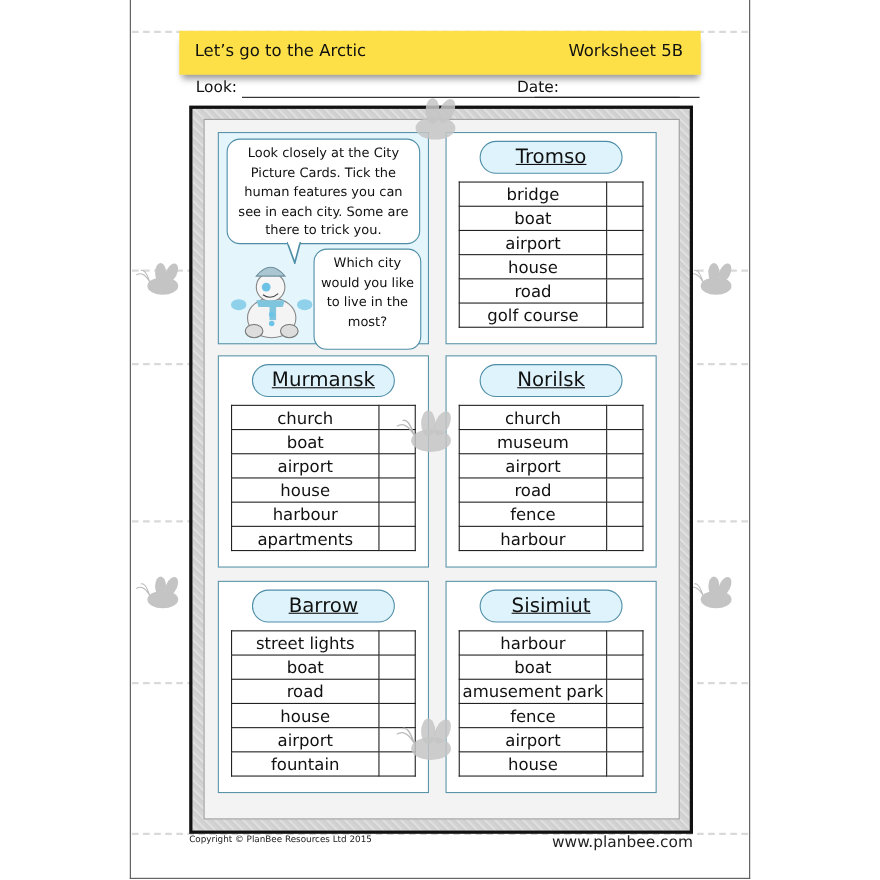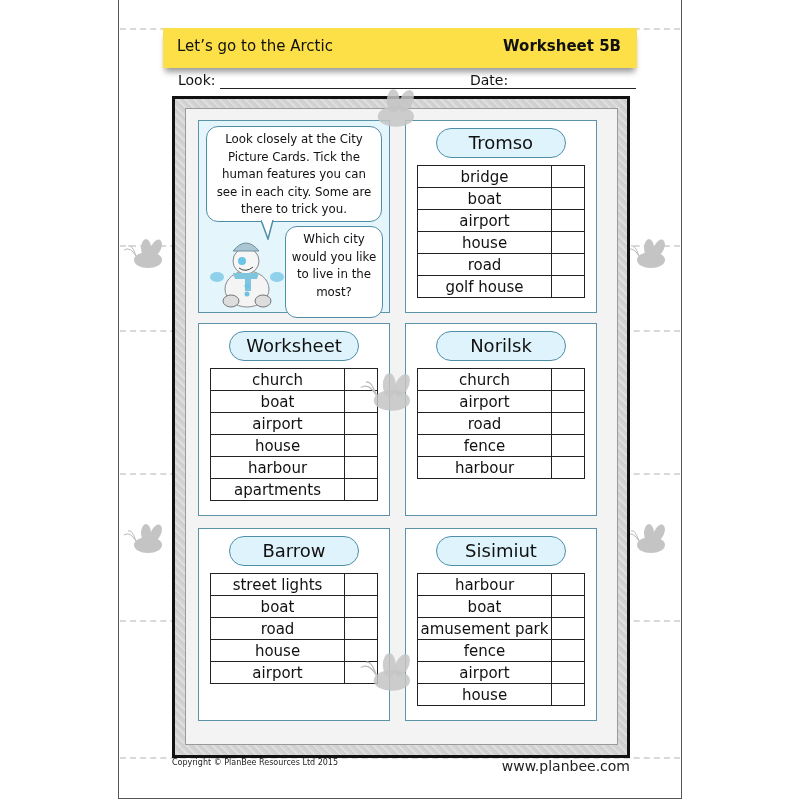--- a/index.html
+++ b/index.html
@@ -6,33 +6,33 @@
   body { width:800px; height:800px; background:#ffffff; position:relative; overflow:hidden;
          font-family:"DejaVu Sans", sans-serif; color:#111; }
   .page-outline { position:absolute; left:118px; top:0; width:564px; height:799px;
          border-left:1px solid #555; border-right:1px solid #555; border-bottom:1px solid #555; box-sizing:border-box; }
   
   .wm-h { position:absolute; height:0; border-top:2px dashed #d9d9d9; }
   .bee { position:absolute; width:46px; height:34px; }
   .header { position:absolute; left:163px; top:28px; width:474px; height:40px; background:#fde047;
          box-shadow:0 6px 6px -2px #9a9a9a; }
   .header-title { position:absolute; left:14px; top:9px; font-size:15px; }
-  .header-ws { position:absolute; right:16px; top:9px; font-size:15px;font-weight:bold; }
+  .header-ws { position:absolute; right:16px; top:9px; font-size:15px; }
   .namerow { position:absolute; left:178px; top:72px; width:460px; height:20px; font-size:14px; }
   .namerow .lbl { position:absolute; top:0; }
   .namerow .line { position:absolute; top:16px; border-bottom:1px solid #222; height:0; }
   .frame { position:absolute; left:172px; top:96px; width:458px; height:662px; box-sizing:border-box;
          border:3px solid #111;
          background:repeating-linear-gradient(45deg,#cfcfcf 0 2px,#dedede 2px 4px,#d3d3d3 4px 6px); }
   .inner { position:absolute; left:185px; top:108px; width:433px; height:637px; background:#f3f3f3;
          border:1px solid #9a9a9a; box-sizing:border-box; }
   .card { position:absolute; width:192px; height:193px; background:#fff; border:1.5px solid #5b93a8; box-sizing:border-box; }
   .card.intro { background:#e4f5fc; }
   .pill { position:absolute; left:30px; top:7px; width:130px; height:30px; border:1.5px solid #4f8ea7; border-radius:15px;
-         background:#def3fb; box-sizing:border-box; text-align:center; font-size:18px; line-height:28px; color:#111; }
+         background:#def3fb; box-sizing:border-box; text-align:center; font-size:18px; line-height:28px; color:#111;text-decoration:underline; }
   table.features { position:absolute; left:11px; top:44px; width:168px; border-collapse:collapse; }
   table.features td { border:1.5px solid #222; height:21px; padding:0; font-size:15px; text-align:center; background:transparent; }
   table.features td.chk { width:32px; }
   .bubble { position:absolute; background:#fff; border:1.5px solid #4f8ea7; border-radius:12px; box-sizing:border-box;
          text-align:center; font-size:11.8px; line-height:17.5px; color:#111; }
   .footer-left { position:absolute; left:172px; top:758px; font-size:8px; color:#222; }
   .footer-right { position:absolute; right:170px; top:758px; font-size:14px; color:#222; }
 </style>
 </head>
 <body>
@@ -132,29 +132,29 @@
         </tr>
     <tr>
           <td>house</td>
           <td class="chk"></td>
         </tr>
     <tr>
           <td>road</td>
           <td class="chk"></td>
         </tr>
     <tr>
-          <td>golf house</td>
+          <td>golf course</td>
           <td class="chk"></td>
         </tr>
   </tbody>
     </table>
 </div>
 
 <div class="card" style="left:198px;top:323px">
-  <div class="pill">Worksheet</div>
+  <div class="pill">Murmansk</div>
   <table class="features">
     <tbody>
         <tr>
           <td>church</td>
           <td class="chk"></td>
         </tr>
     <tr>
           <td>boat</td>
           <td class="chk"></td>
         </tr>
@@ -180,20 +180,24 @@
 
 <div class="card" style="left:405px;top:323px">
   <div class="pill">Norilsk</div>
   <table class="features">
     <tbody>
         <tr>
           <td>church</td>
           <td class="chk"></td>
         </tr>
     <tr>
+          <td>museum</td>
+          <td class="chk"></td>
+        </tr>
+    <tr>
           <td>airport</td>
           <td class="chk"></td>
         </tr>
     <tr>
           <td>road</td>
           <td class="chk"></td>
         </tr>
     <tr>
           <td>fence</td>
           <td class="chk"></td>
@@ -221,20 +225,24 @@
     <tr>
           <td>road</td>
           <td class="chk"></td>
         </tr>
     <tr>
           <td>house</td>
           <td class="chk"></td>
         </tr>
     <tr>
           <td>airport</td>
+          <td class="chk"></td>
+        </tr>
+    <tr>
+          <td>fountain</td>
           <td class="chk"></td>
         </tr>
   </tbody>
     </table>
 </div>
 
 <div class="card" style="left:405px;top:528px">
   <div class="pill">Sisimiut</div>
   <table class="features">
     <tbody>

